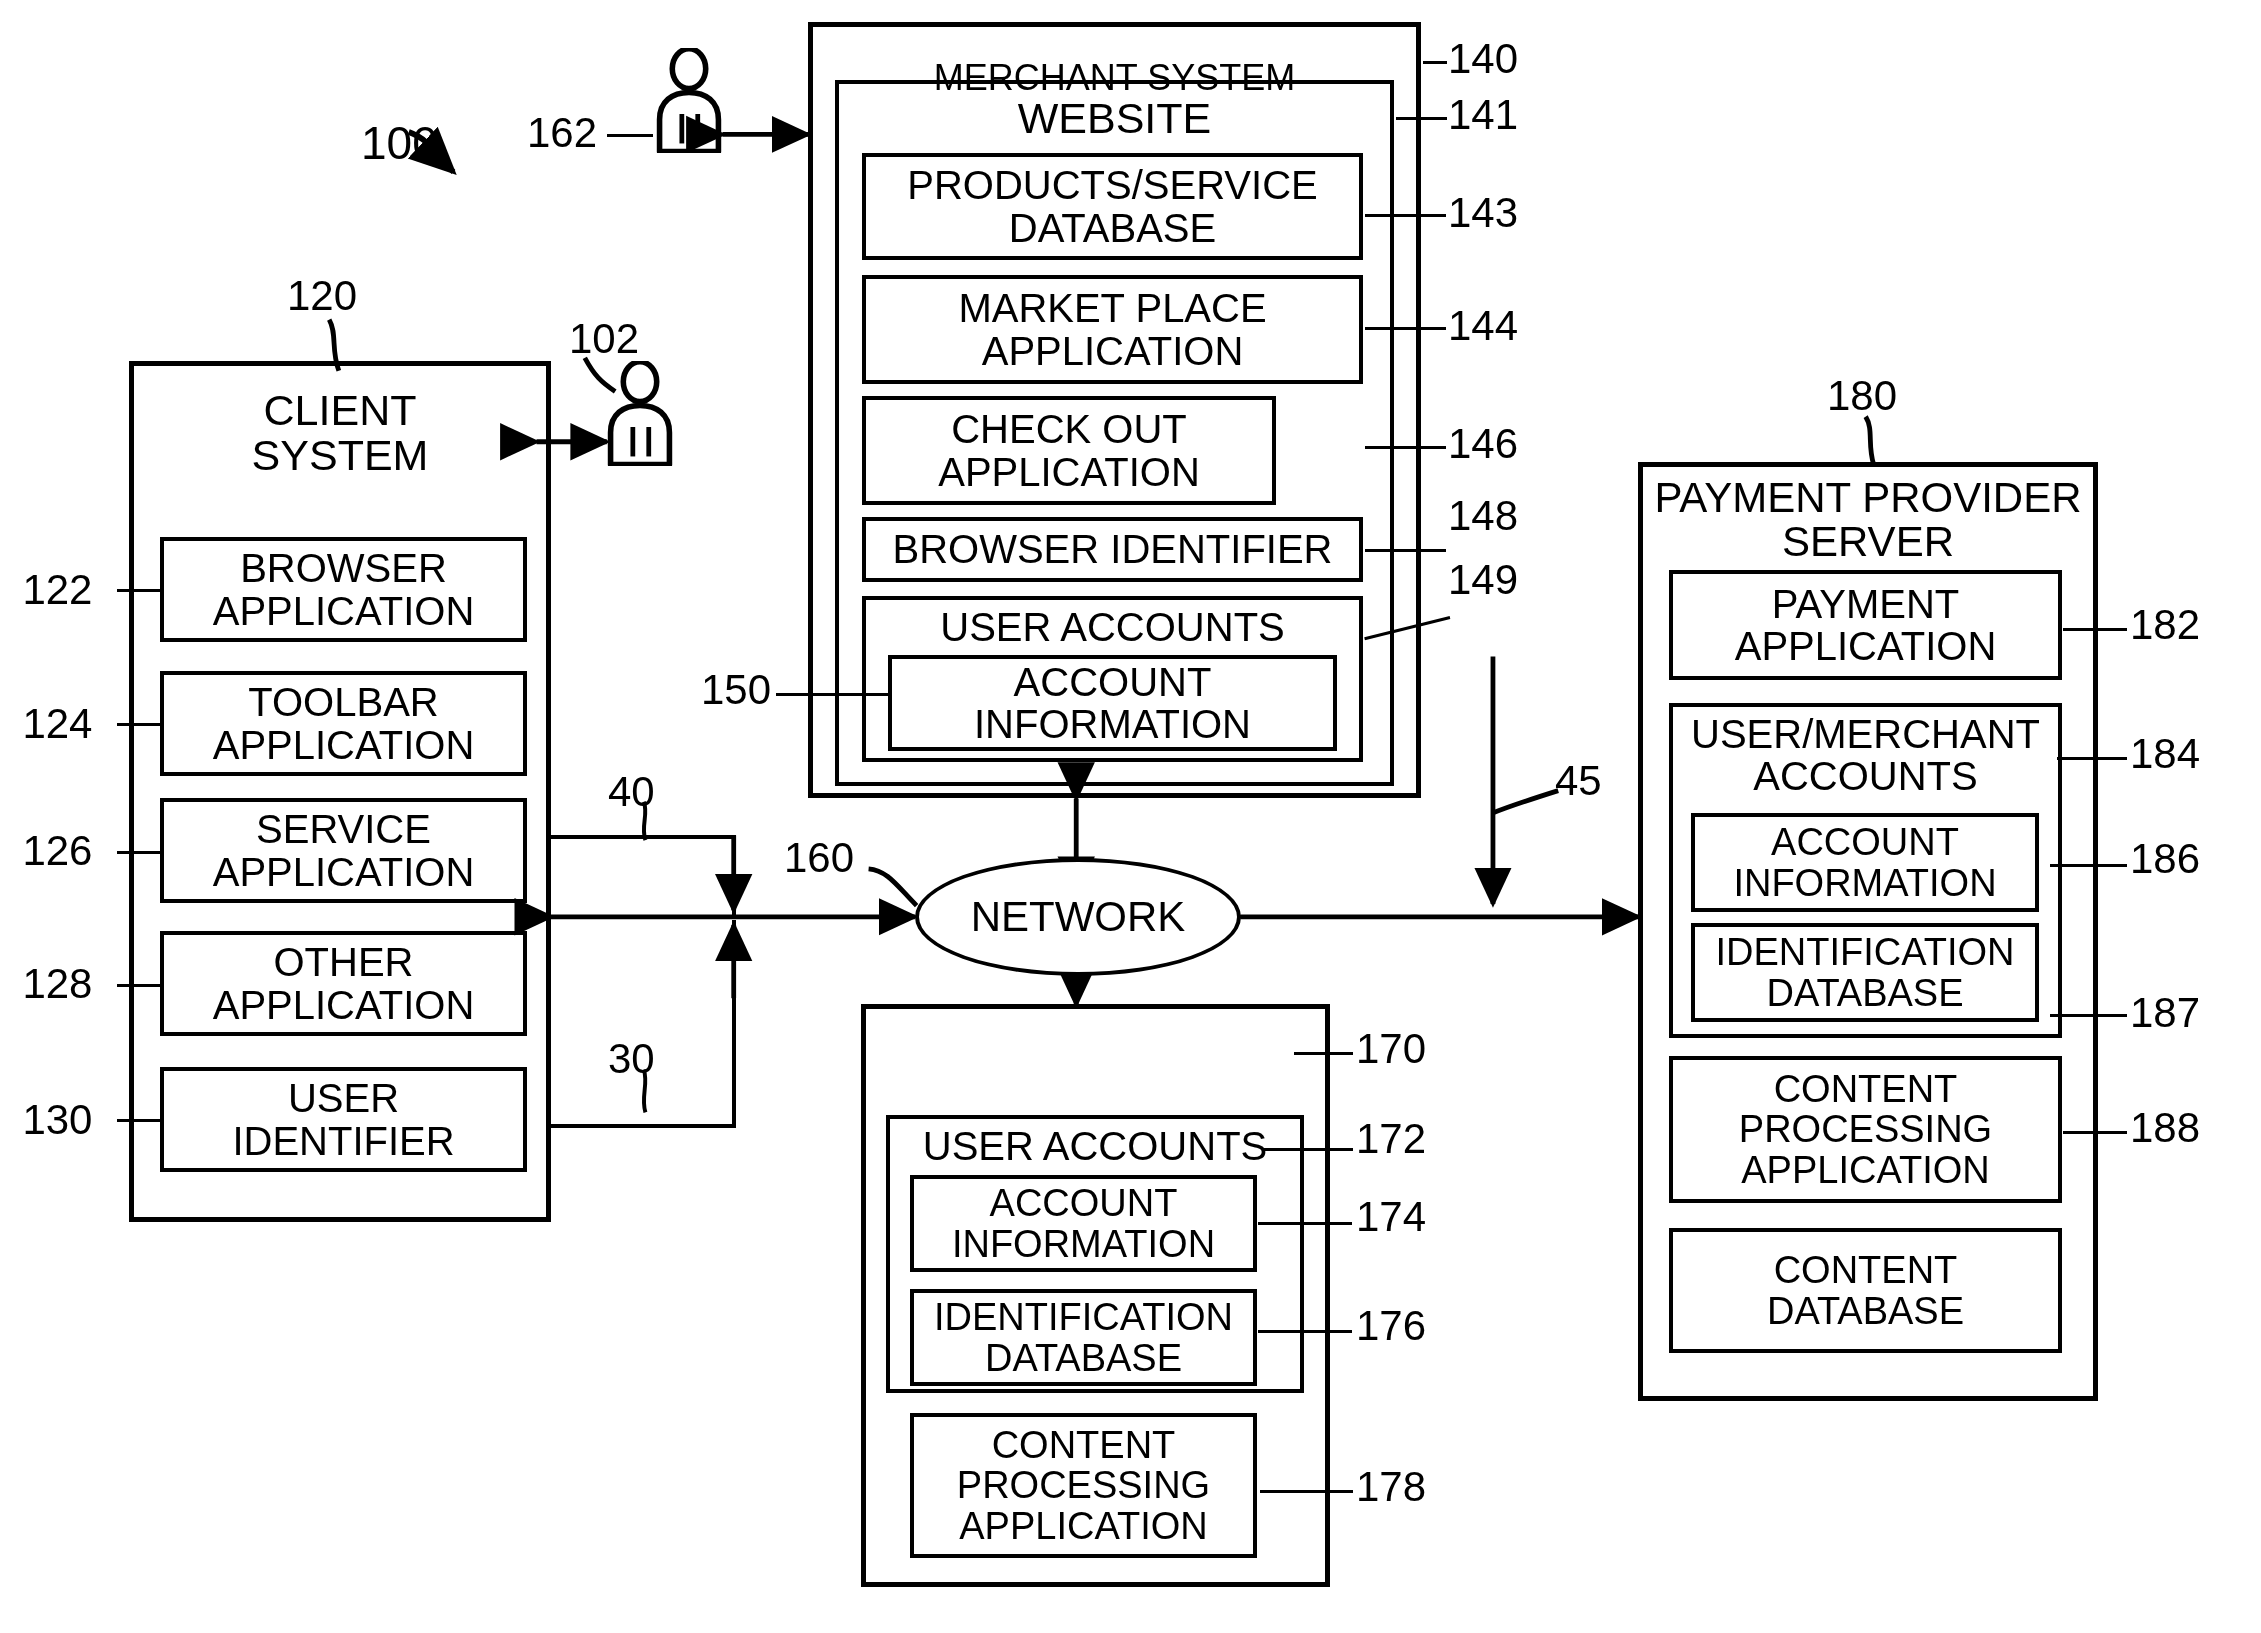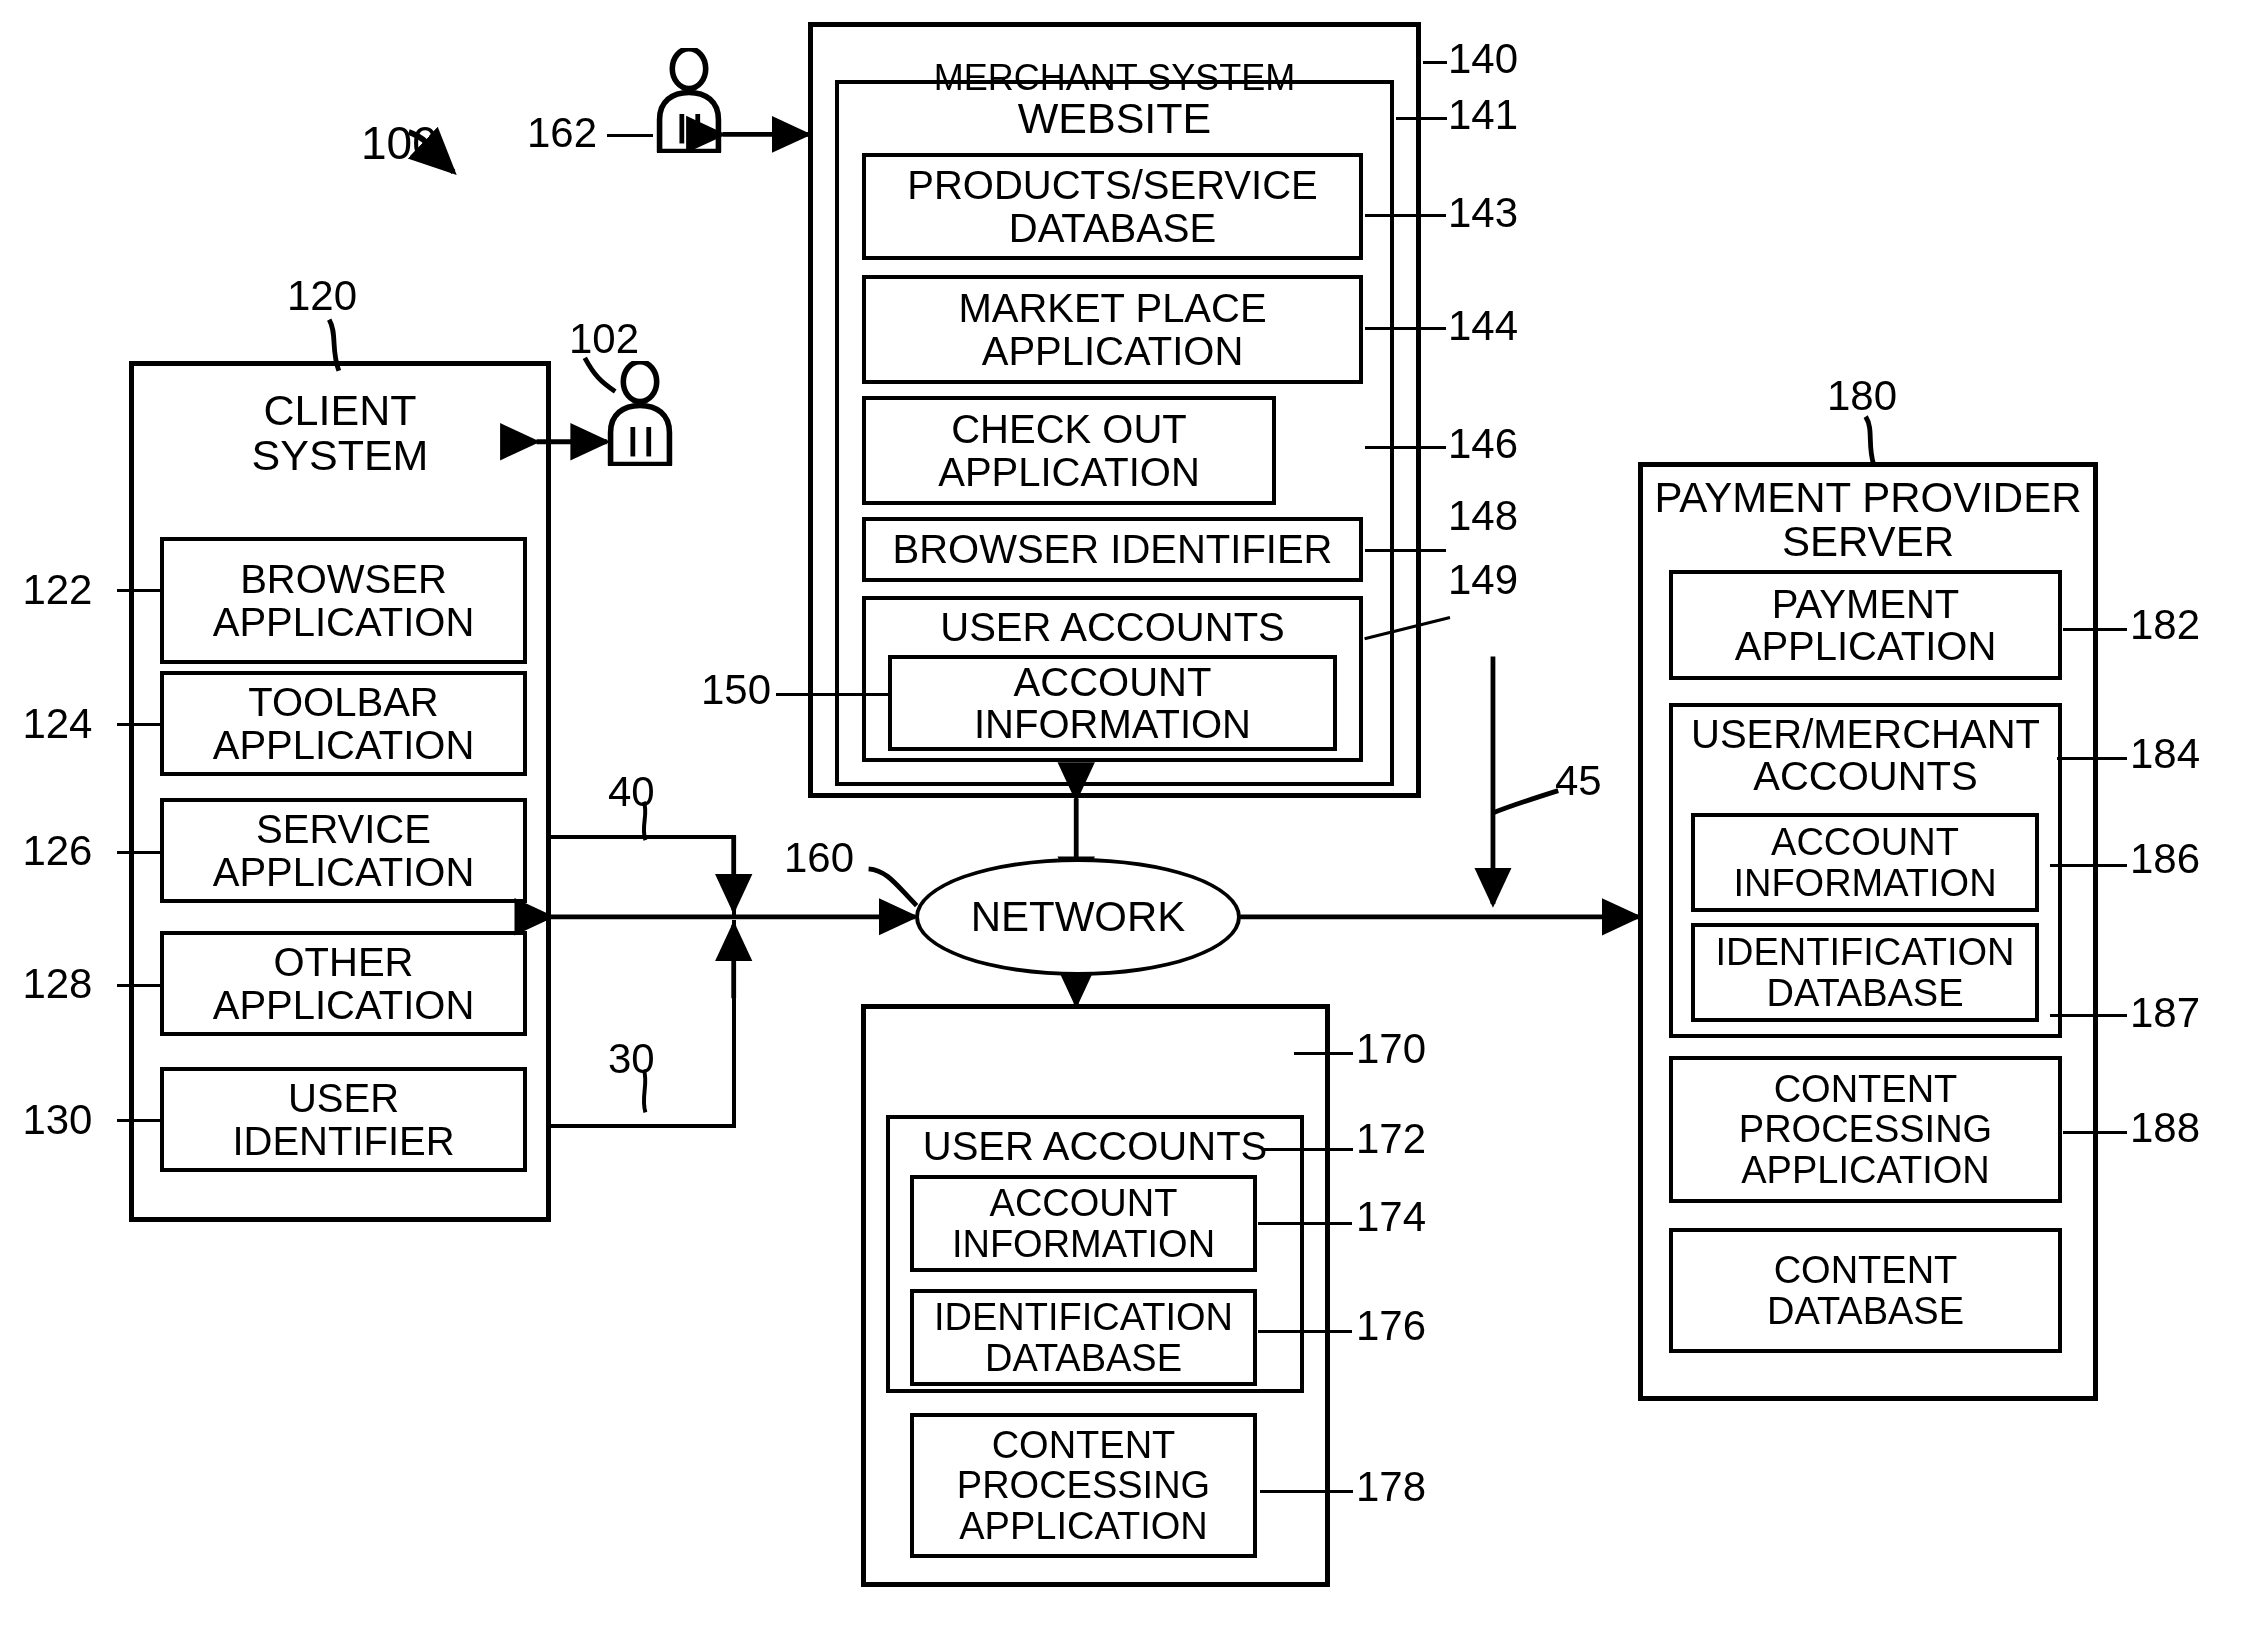--- a/index.html
+++ b/index.html
@@ -159,21 +159,21 @@
   </svg>
 
   <div class="box outer" style="left:129px; top:361px; width:422px; height:861px;"></div>
   <div class="title" style="left:129px; width:422px; top:388px; font-size:43px;">CLIENT
 SYSTEM</div>
   <div class="ref" style="left:287px; top:275px;">120</div>
   <svg style="position:absolute;left:318px;top:318px;width:40px;height:56px;" viewBox="0 0 50 70" xmlns="http://www.w3.org/2000/svg">
     <path d="M14,2 C24,20 16,38 26,66" fill="none" stroke="#000" stroke-width="6"></path>
   </svg>
 
-  <div class="leaf" style="left:160px; top:537px; width:367px; height:127px; font-size:40px;">BROWSER
+  <div class="leaf" style="left:160px; top:537px; width:367px; height:105px; font-size:40px;">BROWSER
 APPLICATION</div>
   <div class="ref" style="left:22.4px; top:569px;">122</div>
   <div class="leader" style="left:117px; top:589px; width:45px;"></div>
 
   <div class="leaf" style="left:160px; top:671px; width:367px; height:105px; font-size:40px;">TOOLBAR
 APPLICATION</div>
   <div class="ref" style="left:22.4px; top:703px;">124</div>
   <div class="leader" style="left:117px; top:723px; width:45px;"></div>
 
   <div class="leaf" style="left:160px; top:798px; width:367px; height:105px; font-size:40px;">SERVICE

